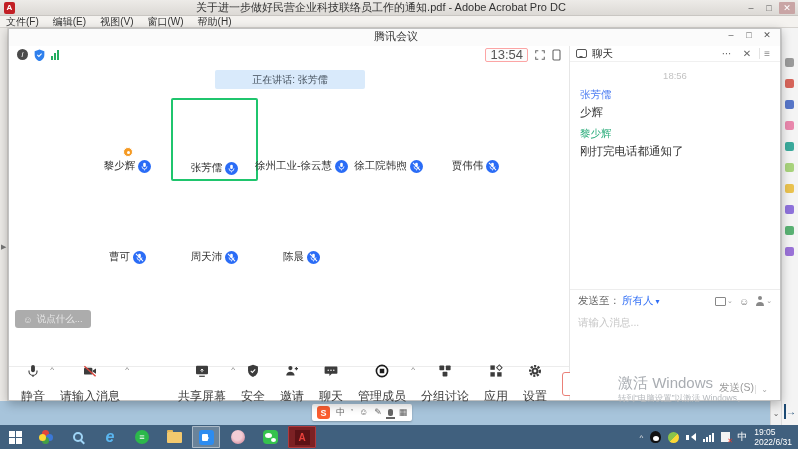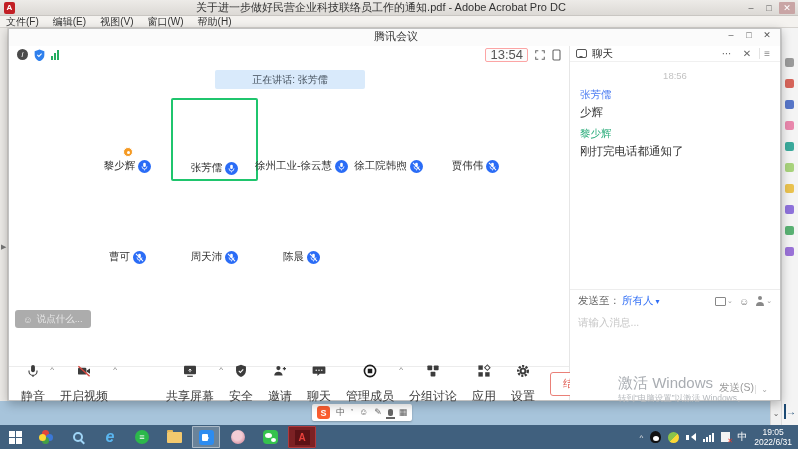--- a/index.html
+++ b/index.html
@@ -138,21 +138,21 @@
   .qq-ic::after{content:"";position:absolute;left:2.5px;top:5px;width:6px;height:5px;background:#fff;border-radius:50%;}
   .sec360{width:11px;height:11px;border-radius:50%;background:linear-gradient(135deg,#8bc34a 52%,#fdd835 52%);}
   .spk{display:flex;align-items:center;}
   .spk .box{width:3px;height:5px;background:#fff;}
   .spk .cone{width:0;height:0;border:4px solid transparent;border-right:5px solid #fff;margin-left:-2px;}
   .net{display:flex;align-items:flex-end;gap:1px;height:9px;}
   .net i{display:block;width:2px;background:#fff;}
   .pageic{width:9px;height:10px;background:#f4f4f4;position:relative;}
   .pageic::after{content:"✕";position:absolute;right:-3px;bottom:-3px;color:#e23d32;font-size:7px;font-weight:bold;}
   .ime{font-size:10px;color:#fff;}
-  .clock{font-size:8.5px;line-height:10px;text-align:center;color:#fff;padding-right:2px;}
+  .clock{font-size:8.5px;line-height:10px;text-align:left;color:#fff;padding-right:2px;}
 </style>
 </head>
 <body>
 
 <div class="ac-titlebar">
   <span class="ac-logo">A</span>
   <span class="ac-title">关于进一步做好民营企业科技联络员工作的通知.pdf - Adobe Acrobat Pro DC</span>
   <span class="ac-winbtns">
     <span class="wbtn">–</span>
     <span class="wbtn">□</span>
@@ -378,21 +378,21 @@
             </svg>
           <span class="tlabel">静音</span>
           <span class="tchev">^</span>
         </div>
         <div class="titem gap-after">
           <svg viewBox="0 0 20 20">
               <rect x="2.5" y="6" width="10.5" height="8.5" rx="1.5" fill="#3c3c3c"></rect>
               <path d="M13.5 9.5l4-2.5v6.5l-4-2.5z" fill="#3c3c3c"></path>
               <line x1="3" y1="4" x2="17" y2="16.5" stroke="#d9463e" stroke-width="1.8"></line>
             </svg>
-          <span class="tlabel">开启视频</span>
+          <span class="tlabel">请输入消息</span>
           <span class="tchev">^</span>
         </div>
         <div class="titem">
           <svg viewBox="0 0 20 20">
               <rect x="2.5" y="3.5" width="15" height="10.5" rx="1.2" fill="#3c3c3c"></rect>
               <path d="M10 11.5V7.6m0 0L8.2 9.3M10 7.6l1.8 1.7" stroke="#fff" stroke-width="1.2" fill="none"></path>
               <line x1="6.5" y1="16.6" x2="13.5" y2="16.6" stroke="#3c3c3c" stroke-width="1.5"></line>
             </svg>
           <span class="tlabel">共享屏幕</span>
           <span class="tchev">^</span>

